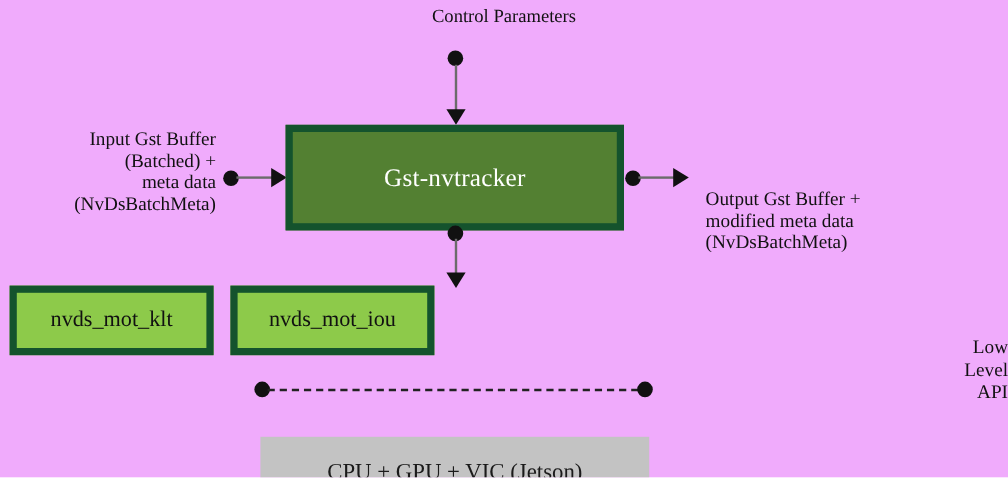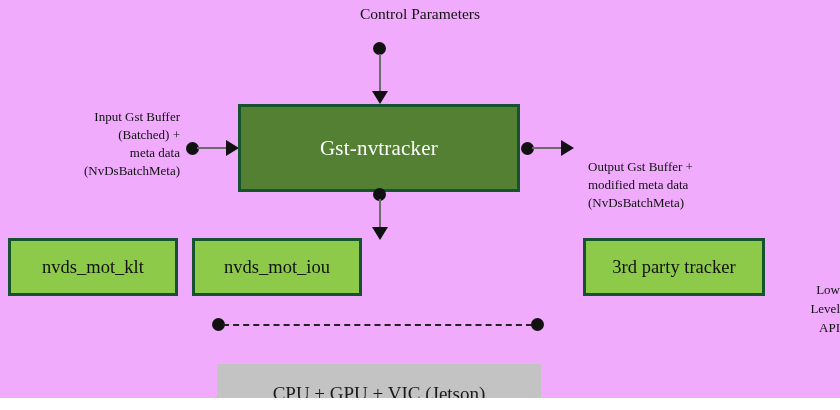--- a/index.html
+++ b/index.html
@@ -21,42 +21,42 @@
   }
   .abs { position: absolute; }
 
   
   .box {
     box-sizing: border-box;
     display: flex;
     align-items: center;
     justify-content: center;
     text-align: center;
-    border: 3px solid #14532d;
+    border: 6px solid #14532d;
   }
   .box-main {
     background: #538032;
     color: #ffffff;
     font-size: 21px;
     letter-spacing: 0.2px;
   }
   .box-ll {
     background: #8DCA4A;
     color: #111111;
     font-size: 18.5px;
   }
   .box-hw {
     background: #c3c3c3;
     color: #1a1a1a;
     font-size: 19px;
   }
 
   
   .label {
-    font-size: 13px;
+    font-size: 16px;
     line-height: 18px;
     color: #111111;
     white-space: pre-line;
   }
   .label-right-align { text-align: right; }
   .label-left-align  { text-align: left; margin-top: 42px; }
 
   
   .dot {
     width: 13px;
@@ -121,21 +121,20 @@
 
   <div class="abs dot" style="left:373px; top:188px;"></div>
   <div class="abs vline" style="left:378.5px; top:199px; height:29px;"></div>
   <div class="abs arrow-down" style="left:371.5px; top:227px;"></div>
 
   <div class="abs box box-ll" style="left:192px; top:238px; width:170px; height:58px;">nvds_mot_iou</div>
 
   <div class="abs box box-ll" style="left:8px; top:238px; width:170px; height:58px;">nvds_mot_klt</div>
 
 
-  <div class="abs box box-ll" style="left:583px; top:238px; width:182px; height:58px;">3rd party tracker</div>
 
   <div class="abs label label-left-align" style="left:788px; top:238px; width:52px; line-height:19px;text-align:right;">Low
 Level
 API</div>
 
   <div class="abs dot" style="left:212px; top:318px;"></div>
   <div class="abs dashline" style="left:223px; top:324px; width:309px;"></div>
   <div class="abs dot" style="left:531px; top:318px;"></div>
 
   <div class="abs box box-hw" style="left:217px; top:364px; width:324px; height:60px; border:none;">CPU + GPU + VIC (Jetson)</div>

